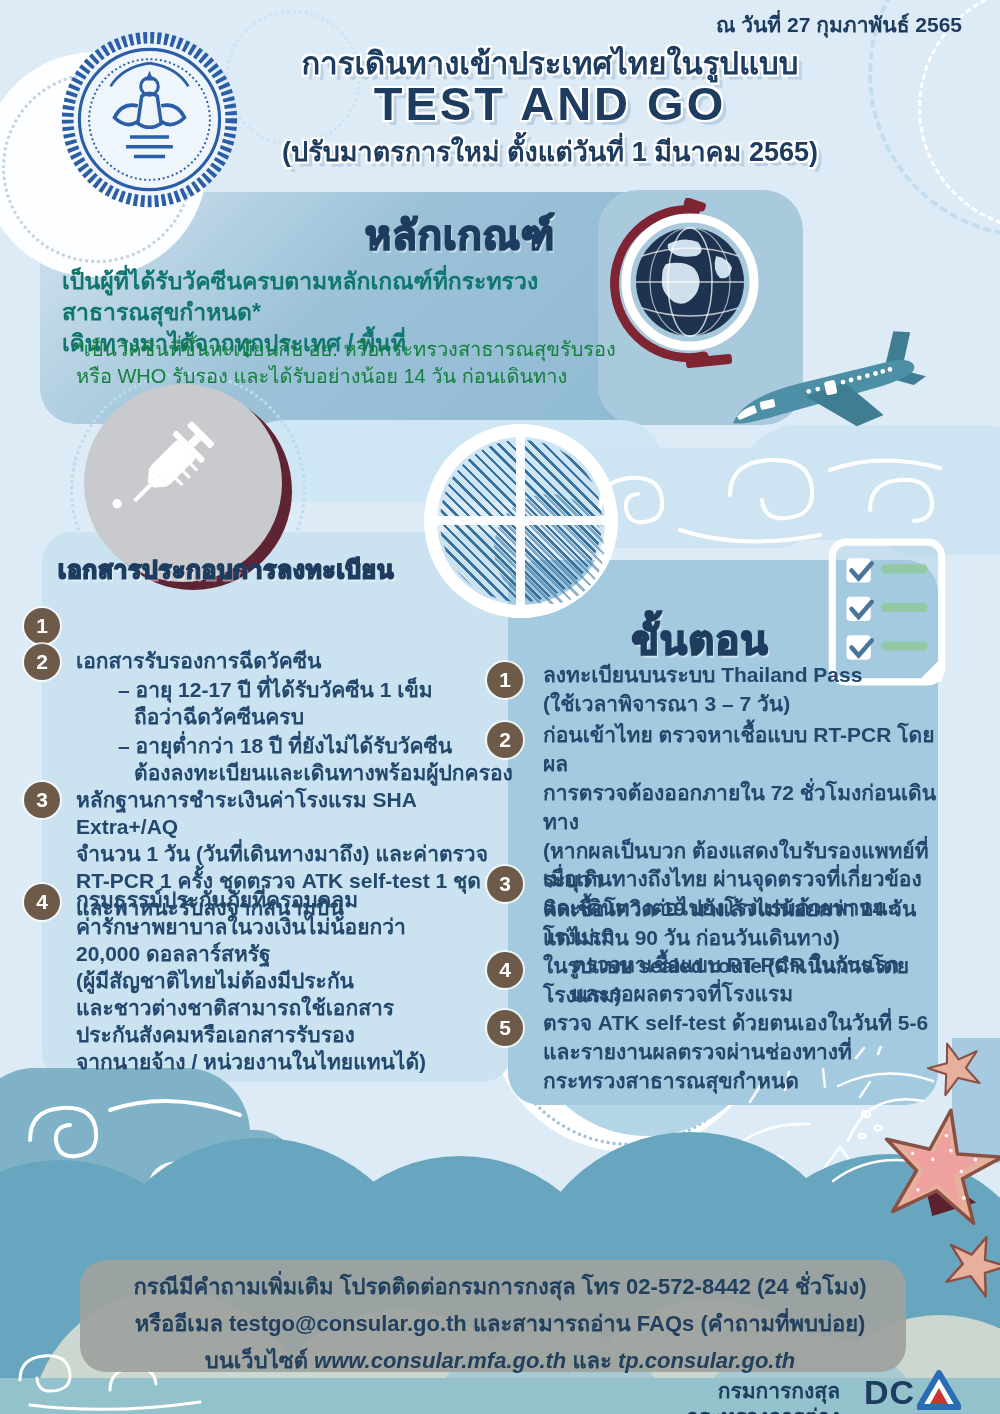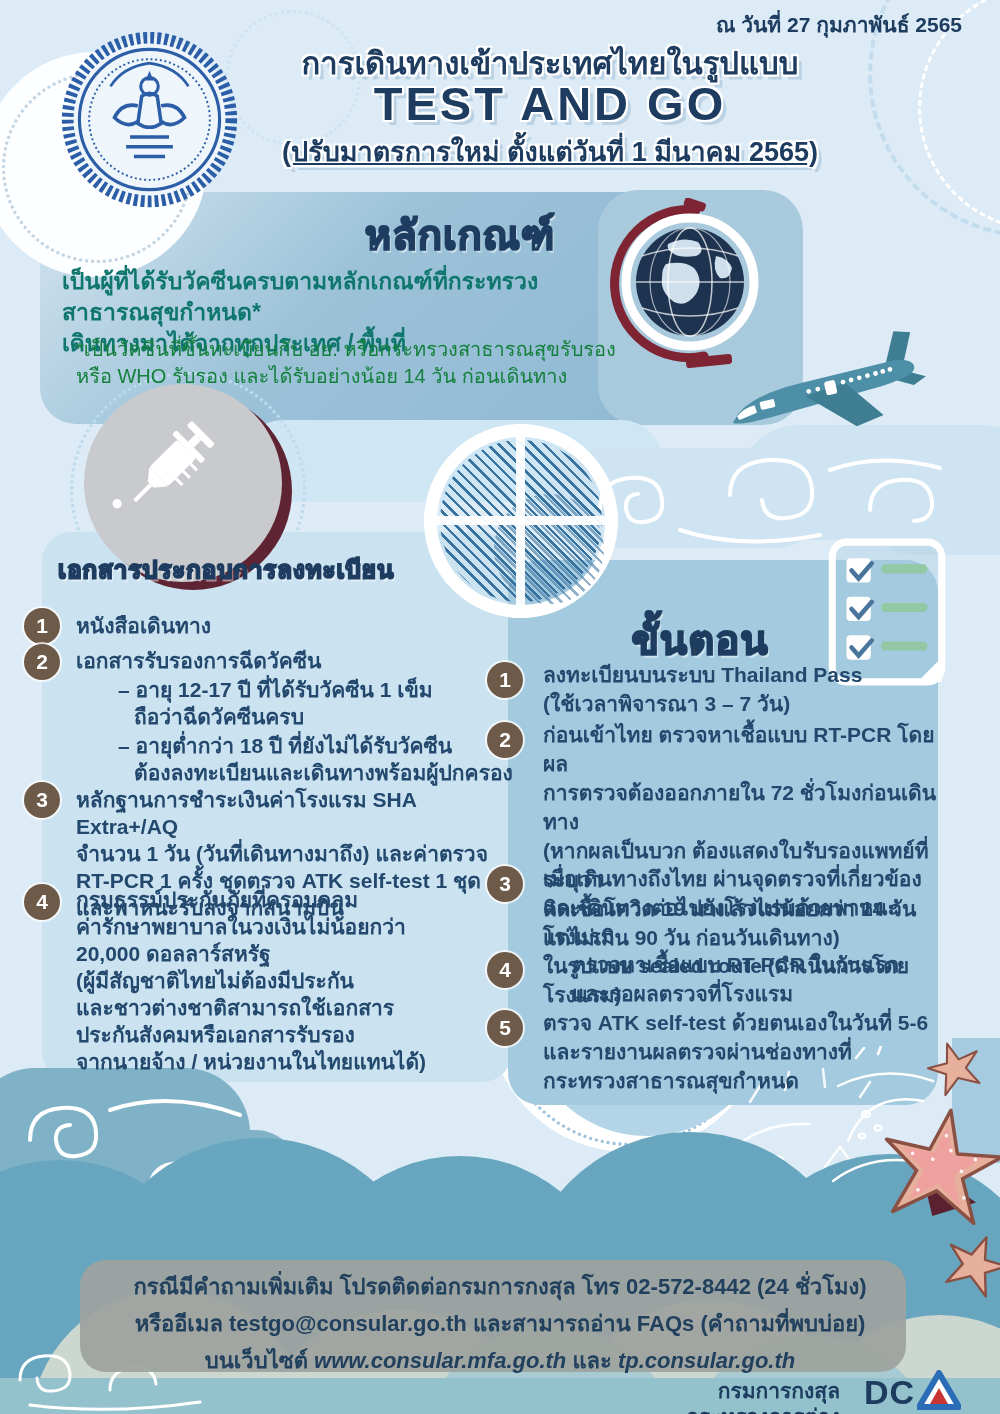--- a/index.html
+++ b/index.html
@@ -54,21 +54,21 @@
       <path d="M46,35 q4,-3 8,0 l2,14 q-6,4 -12,0 z" fill="none" stroke="#2b5ea7" stroke-width="1.8"></path>
       <path d="M44,40 q-8,-2 -12,6 q6,6 12,2 M56,40 q8,-2 12,6 q-6,6 -12,2" fill="none" stroke="#2b5ea7" stroke-width="1.8"></path>
       <path d="M40,56 h20 M38,61 h24 M42,66 h16" stroke="#2b5ea7" stroke-width="1.8"></path>
       <path d="M30,30 q6,-10 20,-12 M70,30 q-6,-10 -20,-12" fill="none" stroke="#2b5ea7" stroke-width="1.4"></path>
     </svg>
   </div>
 
   <div class="abs navy" style="right:38px;top:8px;font-size:21px;font-weight:700;z-index:5;">ณ วันที่ 27 กุมภาพันธ์ 2565</div>
   <div class="abs navy title-shadow" style="left:240px;top:38px;width:620px;text-align:center;font-size:31px;font-weight:800;z-index:5;">การเดินทางเข้าประเทศไทยในรูปแบบ</div>
   <div class="abs navy title-shadow" style="left:240px;top:76px;width:620px;text-align:center;font-size:47px;font-weight:800;letter-spacing:3px;z-index:5;">TEST AND GO</div>
-  <div class="abs navy title-shadow" style="left:190px;top:130px;width:720px;text-align:center;font-size:27px;font-weight:700;z-index:5;text-decoration:underline;">(ปรับมาตรการใหม่ ตั้งแต่วันที่ 1 มีนาคม 2565)</div>
+  <div class="abs navy title-shadow" style="left:190px;top:130px;width:720px;text-align:center;font-size:27px;font-weight:700;z-index:5;">(ปรับมาตรการใหม่ ตั้งแต่วันที่ 1 มีนาคม 2565)</div>
 
   <div class="abs outline-text" style="left:260px;top:203px;width:400px;text-align:center;font-size:40px;color:#9cc2d8;z-index:4;">หลักเกณฑ์</div>
   <div class="abs ml" style="left:62px;top:266px;width:560px;font-size:23px;font-weight:700;color:#0f766e;line-height:31px;z-index:4;">เป็นผู้ที่ได้รับวัคซีนครบตามหลักเกณฑ์ที่กระทรวงสาธารณสุขกำหนด*
 เดินทางมาได้จากทุกประเทศ / พื้นที่</div>
   <div class="abs ml" style="left:76px;top:336px;width:540px;font-size:20px;font-weight:500;color:#15803d;line-height:27px;z-index:4;">*เป็นวัคซีนที่ขึ้นทะเบียนกับ อย. หรือกระทรวงสาธารณสุขรับรอง
 หรือ WHO รับรอง และได้รับอย่างน้อย 14 วัน ก่อนเดินทาง</div>
 
   <div class="abs" style="left:608px;top:198px;z-index:4;">
     <svg width="160" height="180" viewBox="0 0 160 180">
       <path d="M88,12 A74,74 0 1 0 96,158" fill="none" stroke="#7e2433" stroke-width="9" stroke-linecap="round"></path>
@@ -148,21 +148,20 @@
   </div>
 
   <div class="abs circle" style="left:488px;top:872px;width:280px;height:280px;background:#ffffff;z-index:1;"></div>
   <div class="abs dashring" style="left:498px;top:882px;width:258px;height:258px;border:3px dotted #9fc2d8;z-index:1;"></div>
   <div class="abs circle" style="left:524px;top:890px;width:246px;height:246px;background:#b4d4e7;z-index:1;"></div>
 
   <div class="abs" style="left:42px;top:532px;width:470px;height:550px;background:#cbe2f0;border-radius:30px;z-index:2;"></div>
   <div class="abs outline-text" style="left:58px;top:550px;width:450px;font-size:24px;color:#cbe2f0;z-index:4;">เอกสารประกอบการลงทะเบียน</div>
 
   <div class="abs badge" style="left:24px;top:608px;z-index:4;">1</div>
-  <div class="abs item-text ml" style="left:76px;top:612px;width:420px;z-index:4;">หนังสือเดินทาง</div>
 
   <div class="abs badge" style="left:24px;top:644px;z-index:4;">2</div>
   <div class="abs item-text ml" style="left:76px;top:647px;width:420px;z-index:4;">เอกสารรับรองการฉีดวัคซีน</div>
   <div class="abs sub-item ml" style="left:118px;top:676px;width:380px;z-index:4;">– อายุ 12-17 ปี ที่ได้รับวัคซีน 1 เข็ม
 ถือว่าฉีดวัคซีนครบ</div>
   <div class="abs sub-item ml" style="left:118px;top:732px;width:390px;z-index:4;">– อายุต่ำกว่า 18 ปี ที่ยังไม่ได้รับวัคซีน
 ต้องลงทะเบียนและเดินทางพร้อมผู้ปกครอง</div>
 
   <div class="abs badge" style="left:24px;top:782px;z-index:4;">3</div>
   <div class="abs item-text ml" style="left:76px;top:786px;width:430px;z-index:4;">หลักฐานการชำระเงินค่าโรงแรม SHA Extra+/AQ

